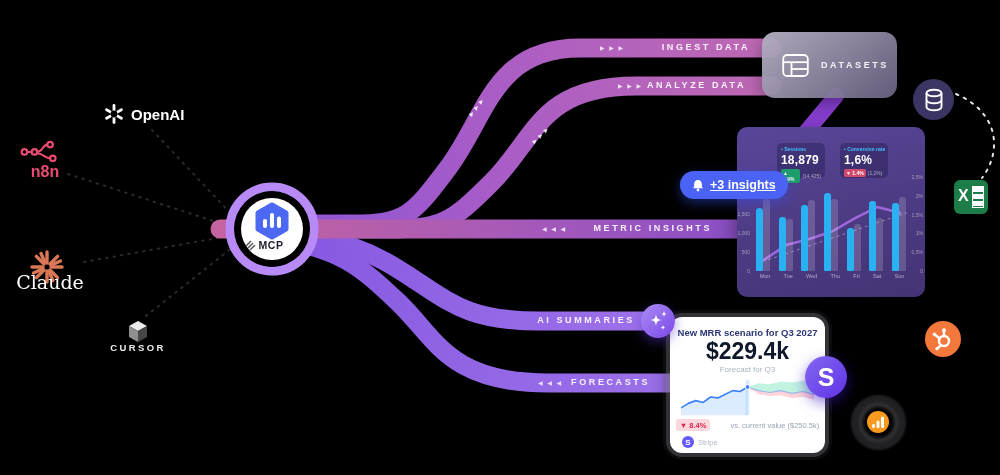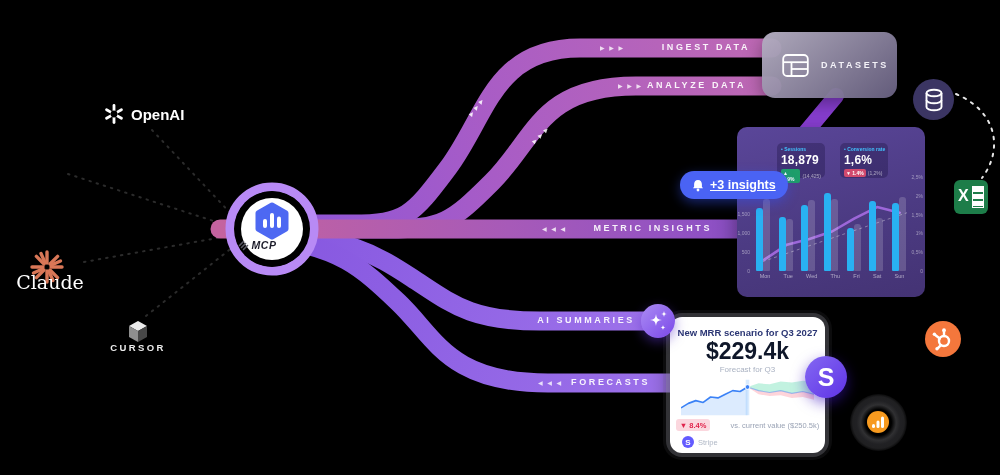--- a/index.html
+++ b/index.html
@@ -32,22 +32,22 @@
   .row-metric{left:542px;top:223px;width:170px;}
   .row-summaries{left:544px;top:315px;width:84px;justify-content:center;}
   .row-forecasts{left:538px;top:377px;width:112px;}
   .diag-arrows{position:absolute;z-index:3;color:rgba(255,255,255,.85);font-size:5.5px;
                letter-spacing:1px;white-space:nowrap;}
   .diag1{left:466px;top:104px;transform:rotate(-52deg);}
   .diag2{left:530px;top:132px;transform:rotate(-44deg);}
 
   
   .mcp-node{left:222px;top:179px;z-index:3;}
-  .mcp-label{left:231px;top:239px;width:52px;z-index:4;display:flex;align-items:center;
-             justify-content:center;gap:3px;font-style:italic;}
+  .mcp-label{left:238px;top:239px;width:52px;z-index:4;display:flex;align-items:center;
+             justify-content:center;gap:3px;}
   .mcp-label span{font-size:10.5px;font-weight:800;color:#1c1c2a;letter-spacing:.5px;}
 
   
   .datasets-card{left:762px;top:32px;width:135px;height:66px;border-radius:13px;z-index:2;
     background:linear-gradient(140deg,rgba(180,174,193,.97),rgba(104,96,129,.95));
     display:flex;align-items:center;gap:12px;padding-left:20px;box-sizing:border-box;
     box-shadow:0 6px 18px rgba(0,0,0,.35);}
   .datasets-label{font-size:9px;font-weight:700;letter-spacing:2.6px;color:#f4f2f8;}
 
   
@@ -188,20 +188,34 @@
         <rect x="-1.4" y="-10" width="2.8" height="9.2" rx="1.4" transform="rotate(120)"></rect>
         <rect x="-1.4" y="-10" width="2.8" height="9.2" rx="1.4" transform="rotate(180)"></rect>
         <rect x="-1.4" y="-10" width="2.8" height="9.2" rx="1.4" transform="rotate(240)"></rect>
         <rect x="-1.4" y="-10" width="2.8" height="9.2" rx="1.4" transform="rotate(300)"></rect>
         <circle r="3.4" fill="#000"></circle>
       </g>
     </svg>
     <span class="openai-name">OpenAI</span>
   </div>
 
+  <div class="abs src n8n-wrap">
+    <svg width="44" height="22" viewBox="0 0 44 24">
+      <g stroke="#ea4b71" stroke-width="2.4" fill="none">
+        <circle cx="5" cy="13" r="3"></circle>
+          <circle cx="16" cy="13" r="3"></circle>
+        <circle cx="33" cy="5" r="3"></circle>
+          <circle cx="36" cy="20" r="3"></circle>
+        <path d="M8 13 L13 13"></path>
+        <path d="M19 13 C25 13 25 5 30 5"></path>
+        <path d="M19.5 14.5 C27 16 28 20 33 20"></path>
+      </g>
+    </svg>
+    <div class="n8n-name">n8n</div>
+  </div>
 
   <svg class="abs src claude-star" width="38" height="38" viewBox="-19 -19 38 38">
     <g stroke="#d97757" stroke-width="3.4" stroke-linecap="round">
       <line x1="0" y1="-15" x2="0" y2="-4"></line>
         <line x1="0" y1="15" x2="0" y2="4"></line>
       <line x1="-15" y1="0" x2="-4" y2="0"></line>
         <line x1="15" y1="0" x2="4" y2="0"></line>
       <line x1="-10.6" y1="-10.6" x2="-3" y2="-3"></line>
         <line x1="10.6" y1="10.6" x2="3" y2="3"></line>
       <line x1="-10.6" y1="10.6" x2="-3" y2="3"></line>

